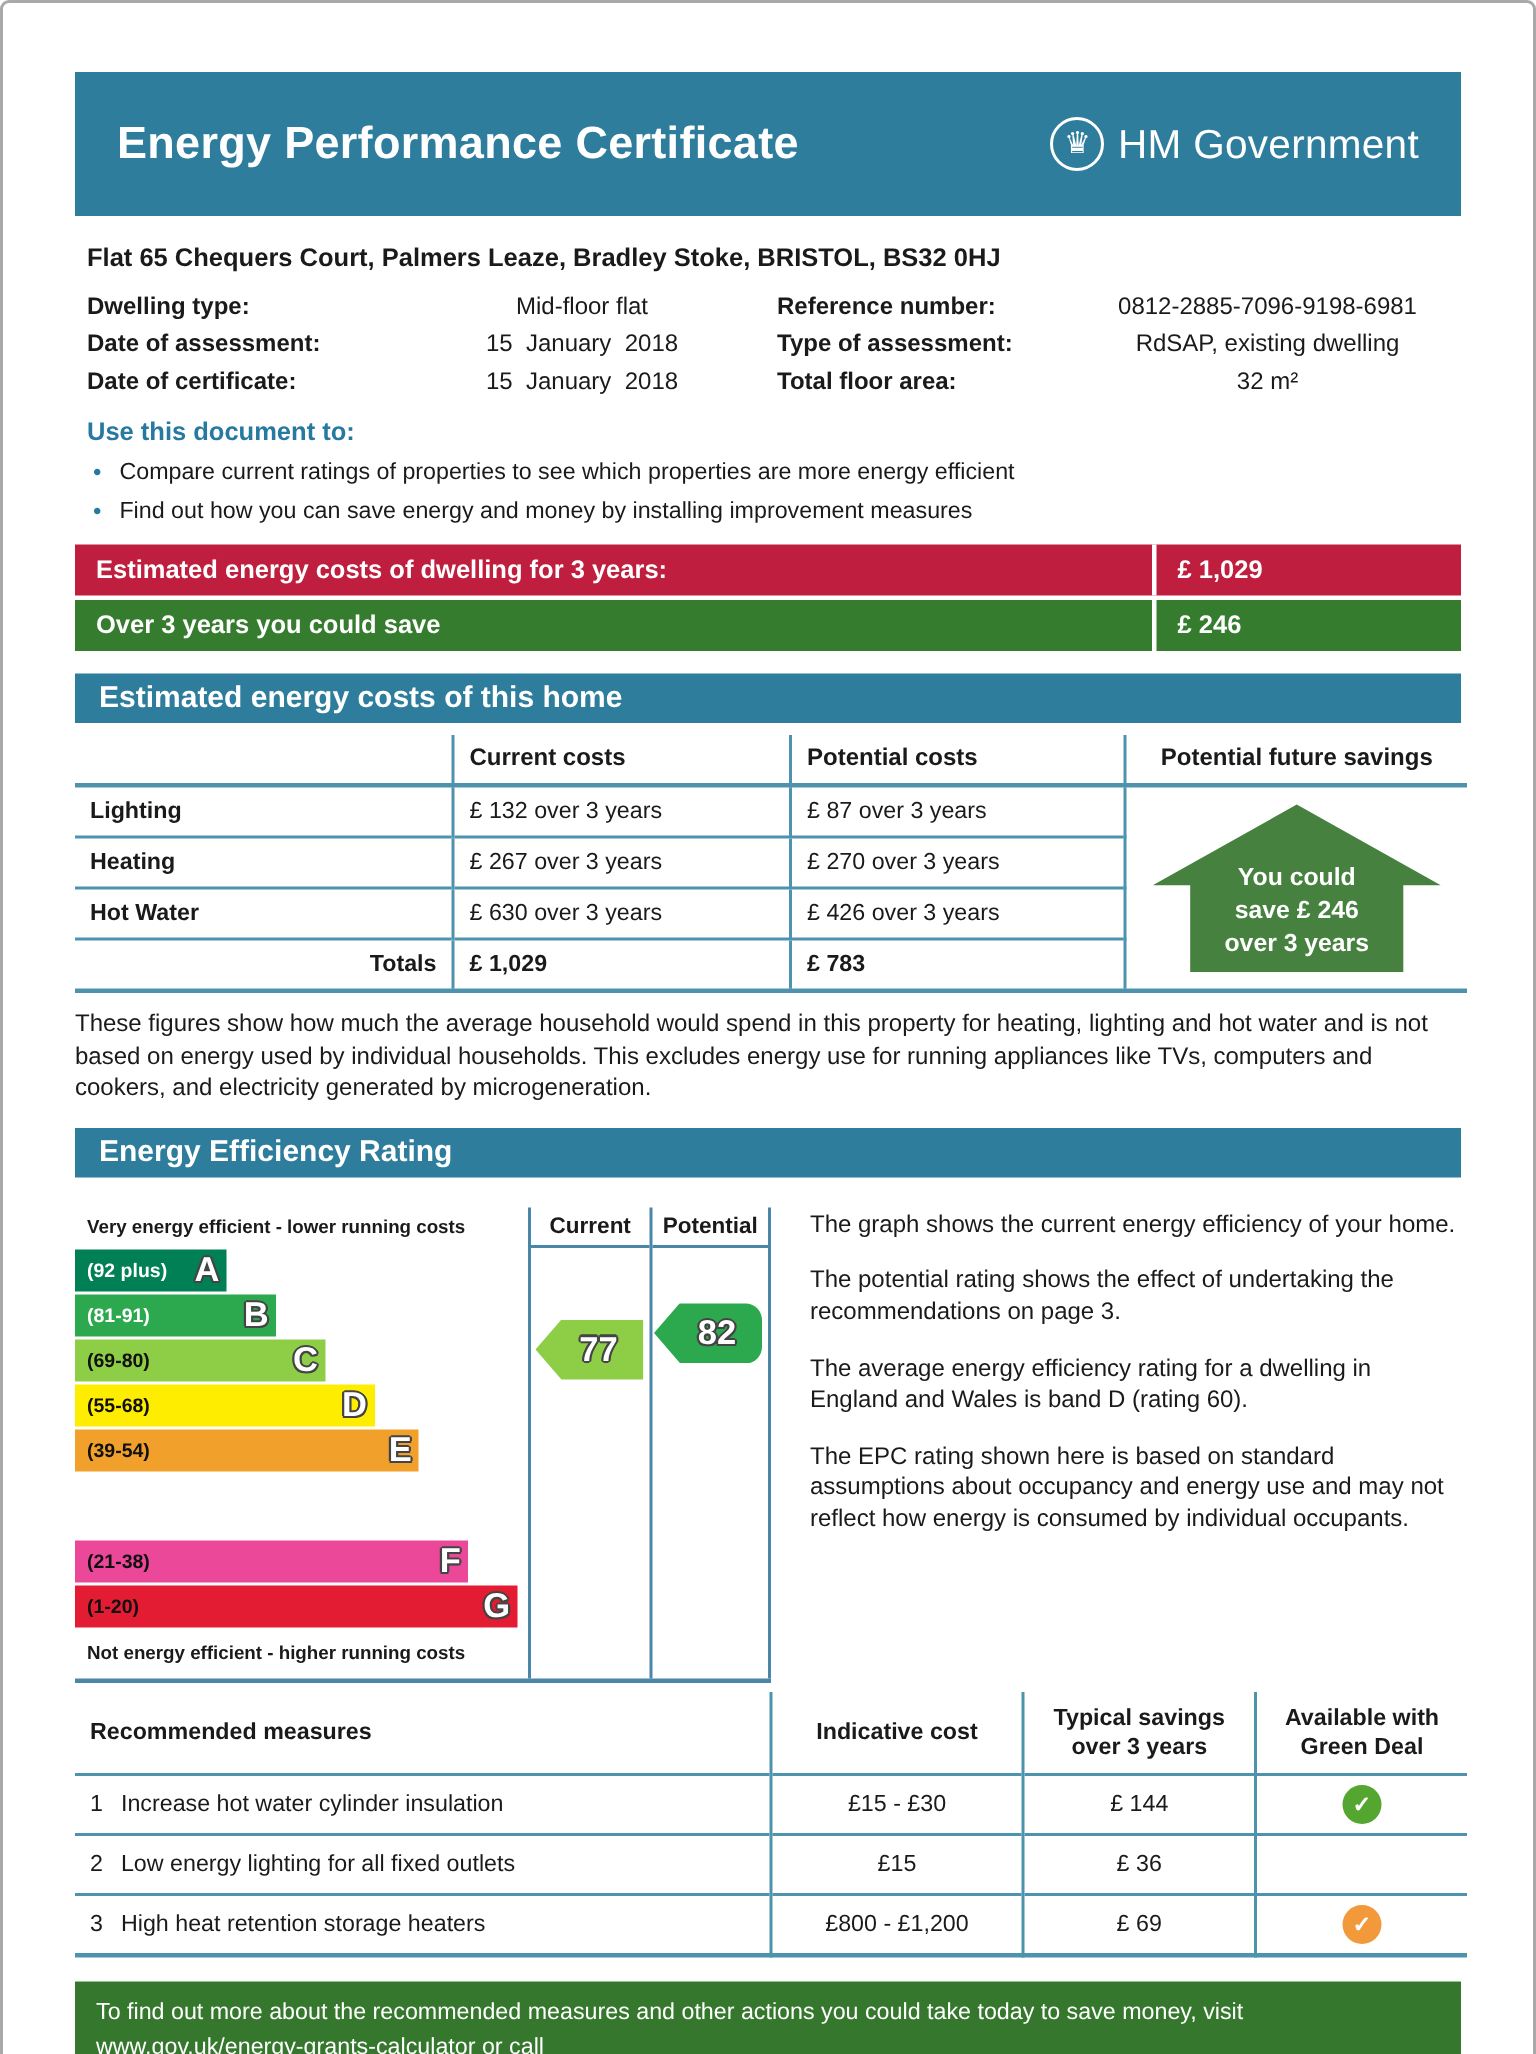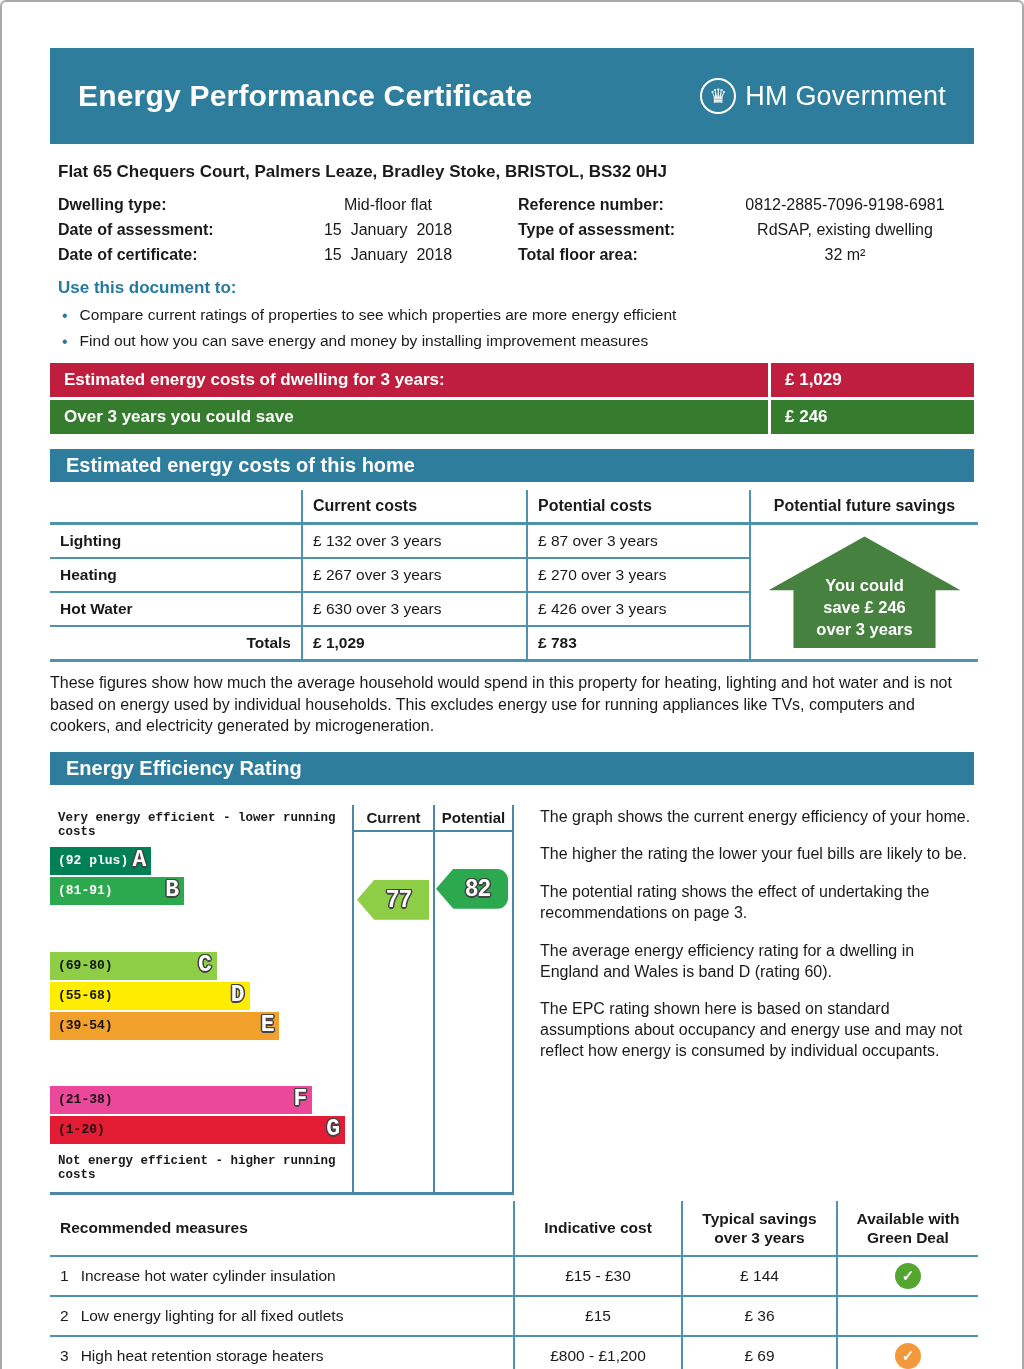--- a/index.html
+++ b/index.html
@@ -56,21 +56,21 @@
   .savings-cell{text-align:center !important;}
 
   
   .house{width:192px;height:112px;margin:0 auto;clip-path:polygon(50% 0,100% 48%,87% 48%,87% 100%,13% 100%,13% 48%,0 48%);display:flex;flex-direction:column;justify-content:flex-end;align-items:center;padding-bottom:8px;color:#fff;font-weight:bold;font-size:16.5px;line-height:1.35;}
 
   .note{font-size:16px;line-height:1.34;margin-top:10px;}
 
   
   .rating-row{display:flex;gap:26px;margin-top:20px;}
   .epc-chart{width:464px;display:flex;border-bottom:3px solid var(--chartline);}
-  .epc-left{flex:1;padding:4px 4px 6px 0;font-family:Liberation Mono, monospace;}
+  .epc-left{flex:1;padding:4px 4px 6px 0;}
   .epc-scale-label{font-size:12.5px;font-weight:bold;margin:2px 0 8px 8px;}
   .epc-scale-label.bottom{margin:8px 0 4px 8px;}
   .epc-bands{margin-top:2px;}
   .band-row{height:30px;}
   .band{height:28px;display:flex;align-items:center;justify-content:space-between;padding:0 5px 0 8px;}
   .band-range{font-size:13px;font-weight:bold;}
   .range-light{color:#fff;}
   .range-dark{color:#111;}
   .band-letter{font-size:23px;font-weight:bold;color:#fff;line-height:1;
     text-shadow:-1.5px 0 #444,1.5px 0 #444,0 -1.5px #444,0 1.5px #444,-1px -1px #444,1px 1px #444,-1px 1px #444,1px -1px #444;}
@@ -220,21 +220,21 @@
               <span class="band-letter">A</span>
             </div>
           </div>
           <div class="band-row">
             <div class="band" style="background-color: rgb(44, 169, 78); width: 45%; gap: 46px;">
               <span class="band-range range-light">(81-91)</span>
               <span class="band-letter">B</span>
             </div>
           </div>
           <div class="band-row">
-            <div class="band" style="background-color: rgb(141, 206, 70); width: 56%; margin-top: 45px;">
+            <div class="band" style="background-color: rgb(141, 206, 70); width: 56%;">
               <span class="band-range range-dark">(69-80)</span>
               <span class="band-letter">C</span>
             </div>
           </div>
           <div class="band-row">
             <div class="band" style="background-color: rgb(255, 237, 0); width: 67%;">
               <span class="band-range range-dark">(55-68)</span>
               <span class="band-letter">D</span>
             </div>
           </div>
@@ -267,21 +267,20 @@
       </div>
       <div class="epc-col last">
         <div class="epc-col-head">Potential</div>
         <div class="epc-col-body">
           <div class="epc-arrow arrow-potential" style="background-color: rgb(44, 169, 78); border-radius: 11px;">82</div>
         </div>
       </div>
     </div>
     <div class="rating-text">
       <p>The graph shows the current energy efficiency of your home.</p>
-      <p>The higher the rating the lower your fuel bills are likely to be.</p>
       <p>The potential rating shows the effect of undertaking the recommendations on page 3.</p>
       <p>The average energy efficiency rating for a dwelling in England and Wales is band D (rating 60).</p>
       <p>The EPC rating shown here is based on standard assumptions about occupancy and energy use and may not reflect how energy is consumed by individual occupants.</p>
     </div>
   </div>
 
   <table class="actions-table">
     <colgroup>
         <col class="a1">
         <col class="a2">

